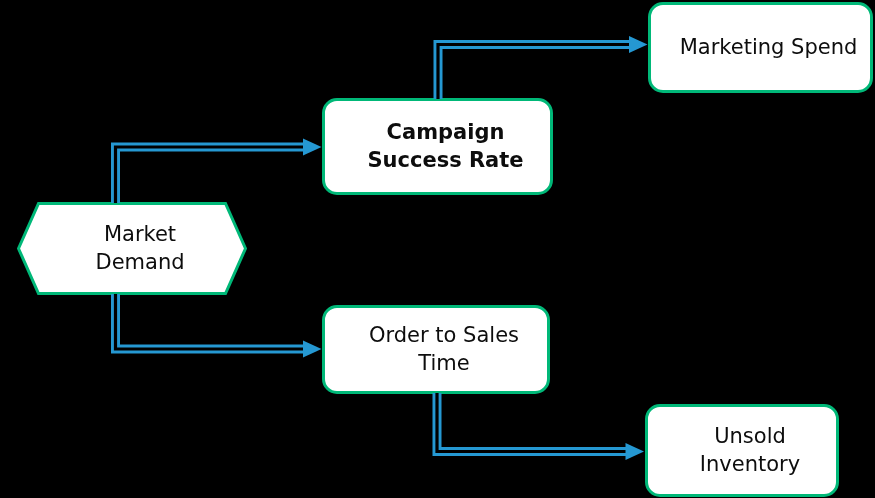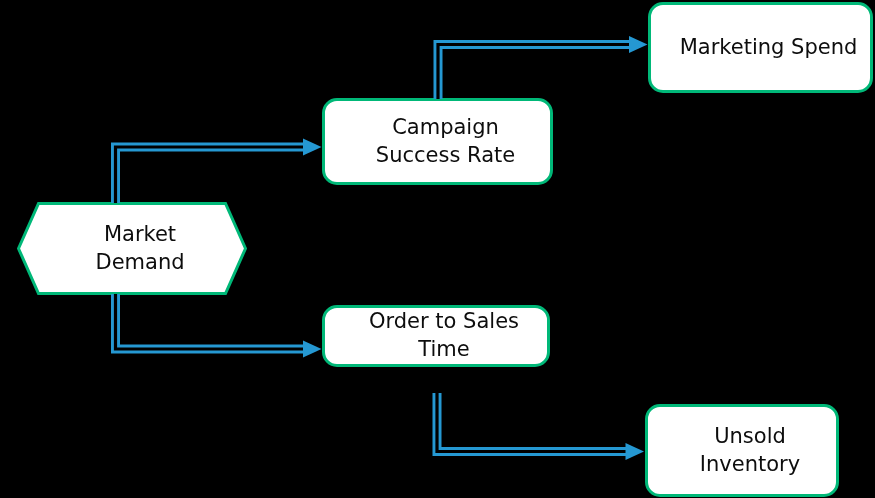--- a/index.html
+++ b/index.html
@@ -68,24 +68,24 @@
   .node-label {
     position: relative;
     z-index: 2;
     color: #0d0d0d;
     font-size: 21px;
     line-height: 1.32;
     text-align: center;
   }
   #node-market-demand { left: 17px;   top: 202px; width: 230px; height: 93px; }
   #node-market-demand .node-label { max-width: 130px; }
-  #node-campaign      { left: 322px; top: 98px;  width: 231px; height: 87px; }
+  #node-campaign      { left: 322px; top: 98px;  width: 231px; height: 97px; font-weight: bold; }
   #node-campaign .node-label { max-width: 195px; }
   #node-marketing     { left: 648px; top: 2px;   width: 225px; height: 91px; }
-  #node-order         { left: 322px; top: 305px; width: 228px; height: 62px; }
+  #node-order         { left: 322px; top: 305px; width: 228px; height: 89px; }
   #node-unsold        { left: 645px; top: 404px; width: 194px; height: 93px; }
 </style>
 </head>
 <body>
 
 <div class="stage">
 
   <svg class="edges-layer" width="875" height="498" viewBox="0 0 875 498" xmlns="http://www.w3.org/2000/svg">
 
     <g>

